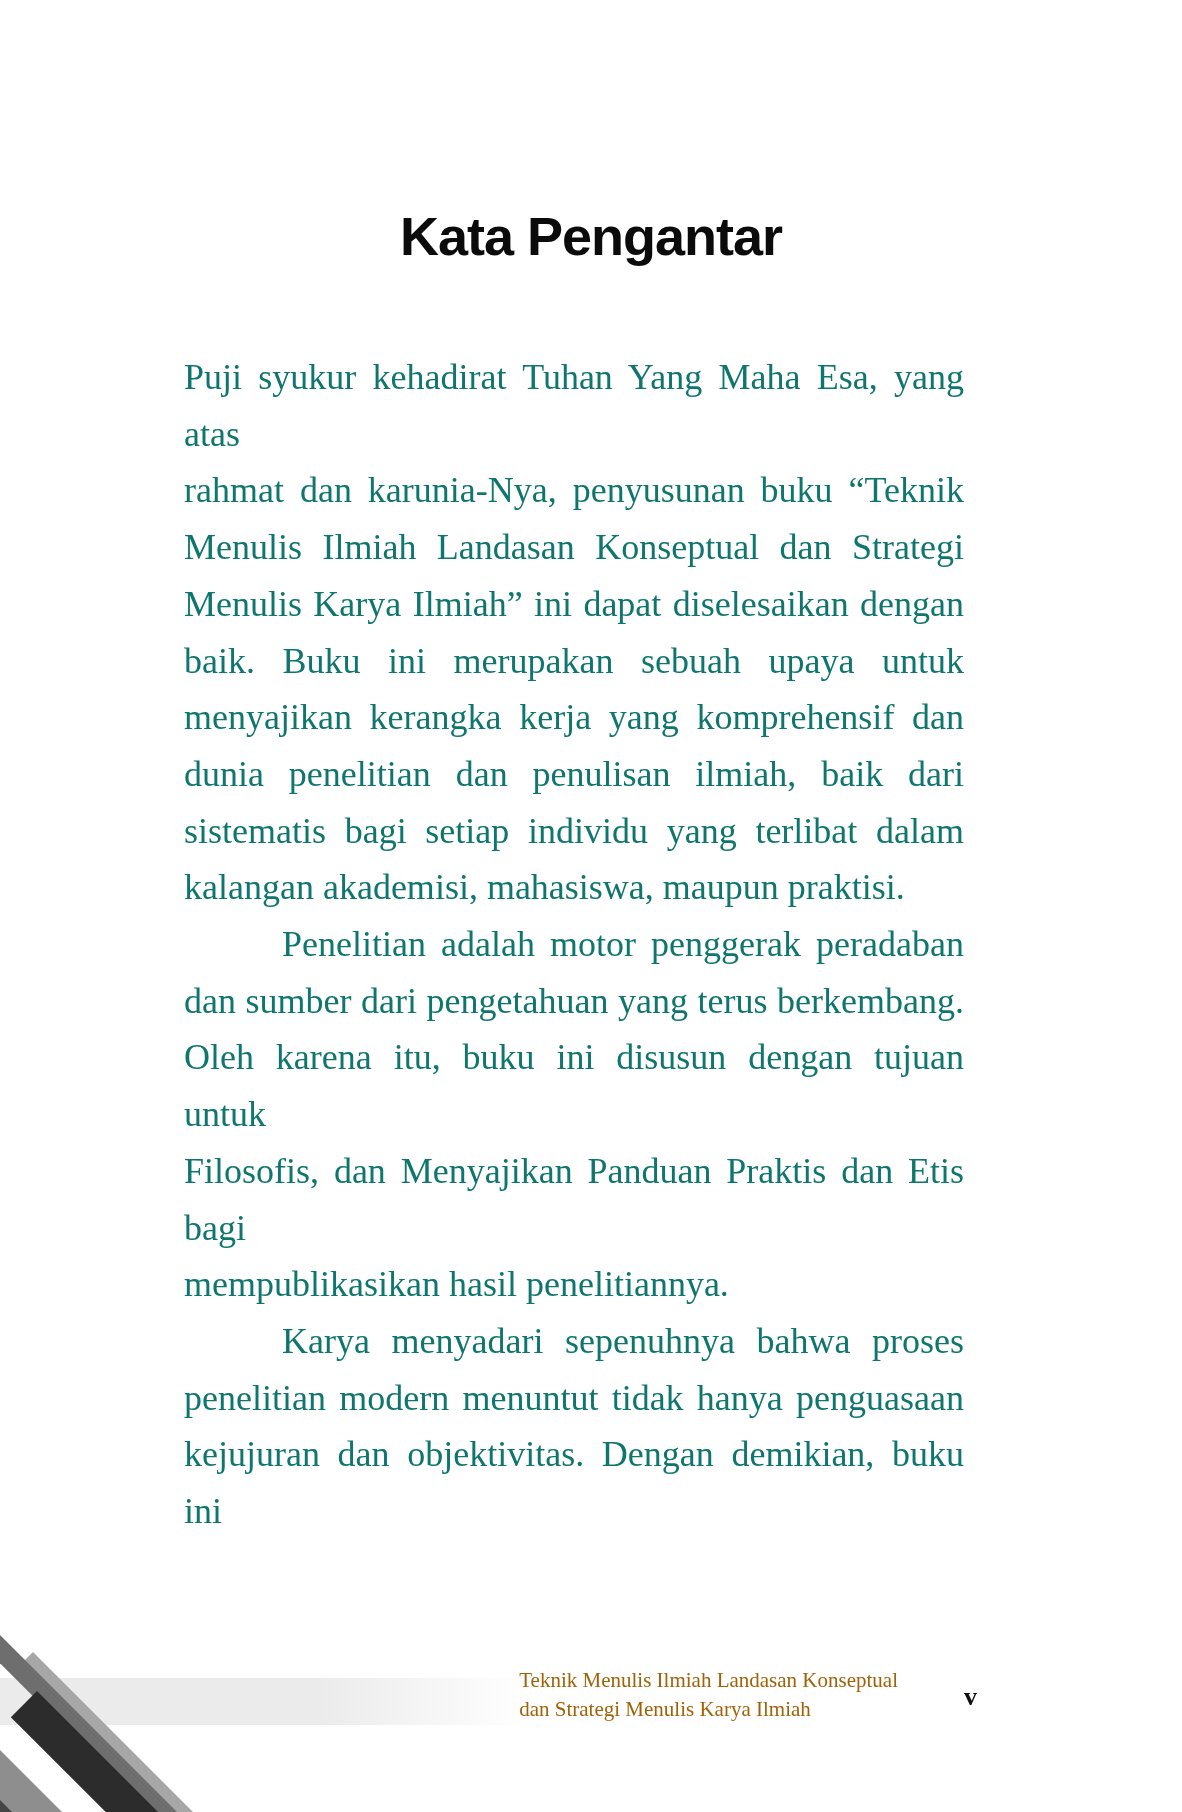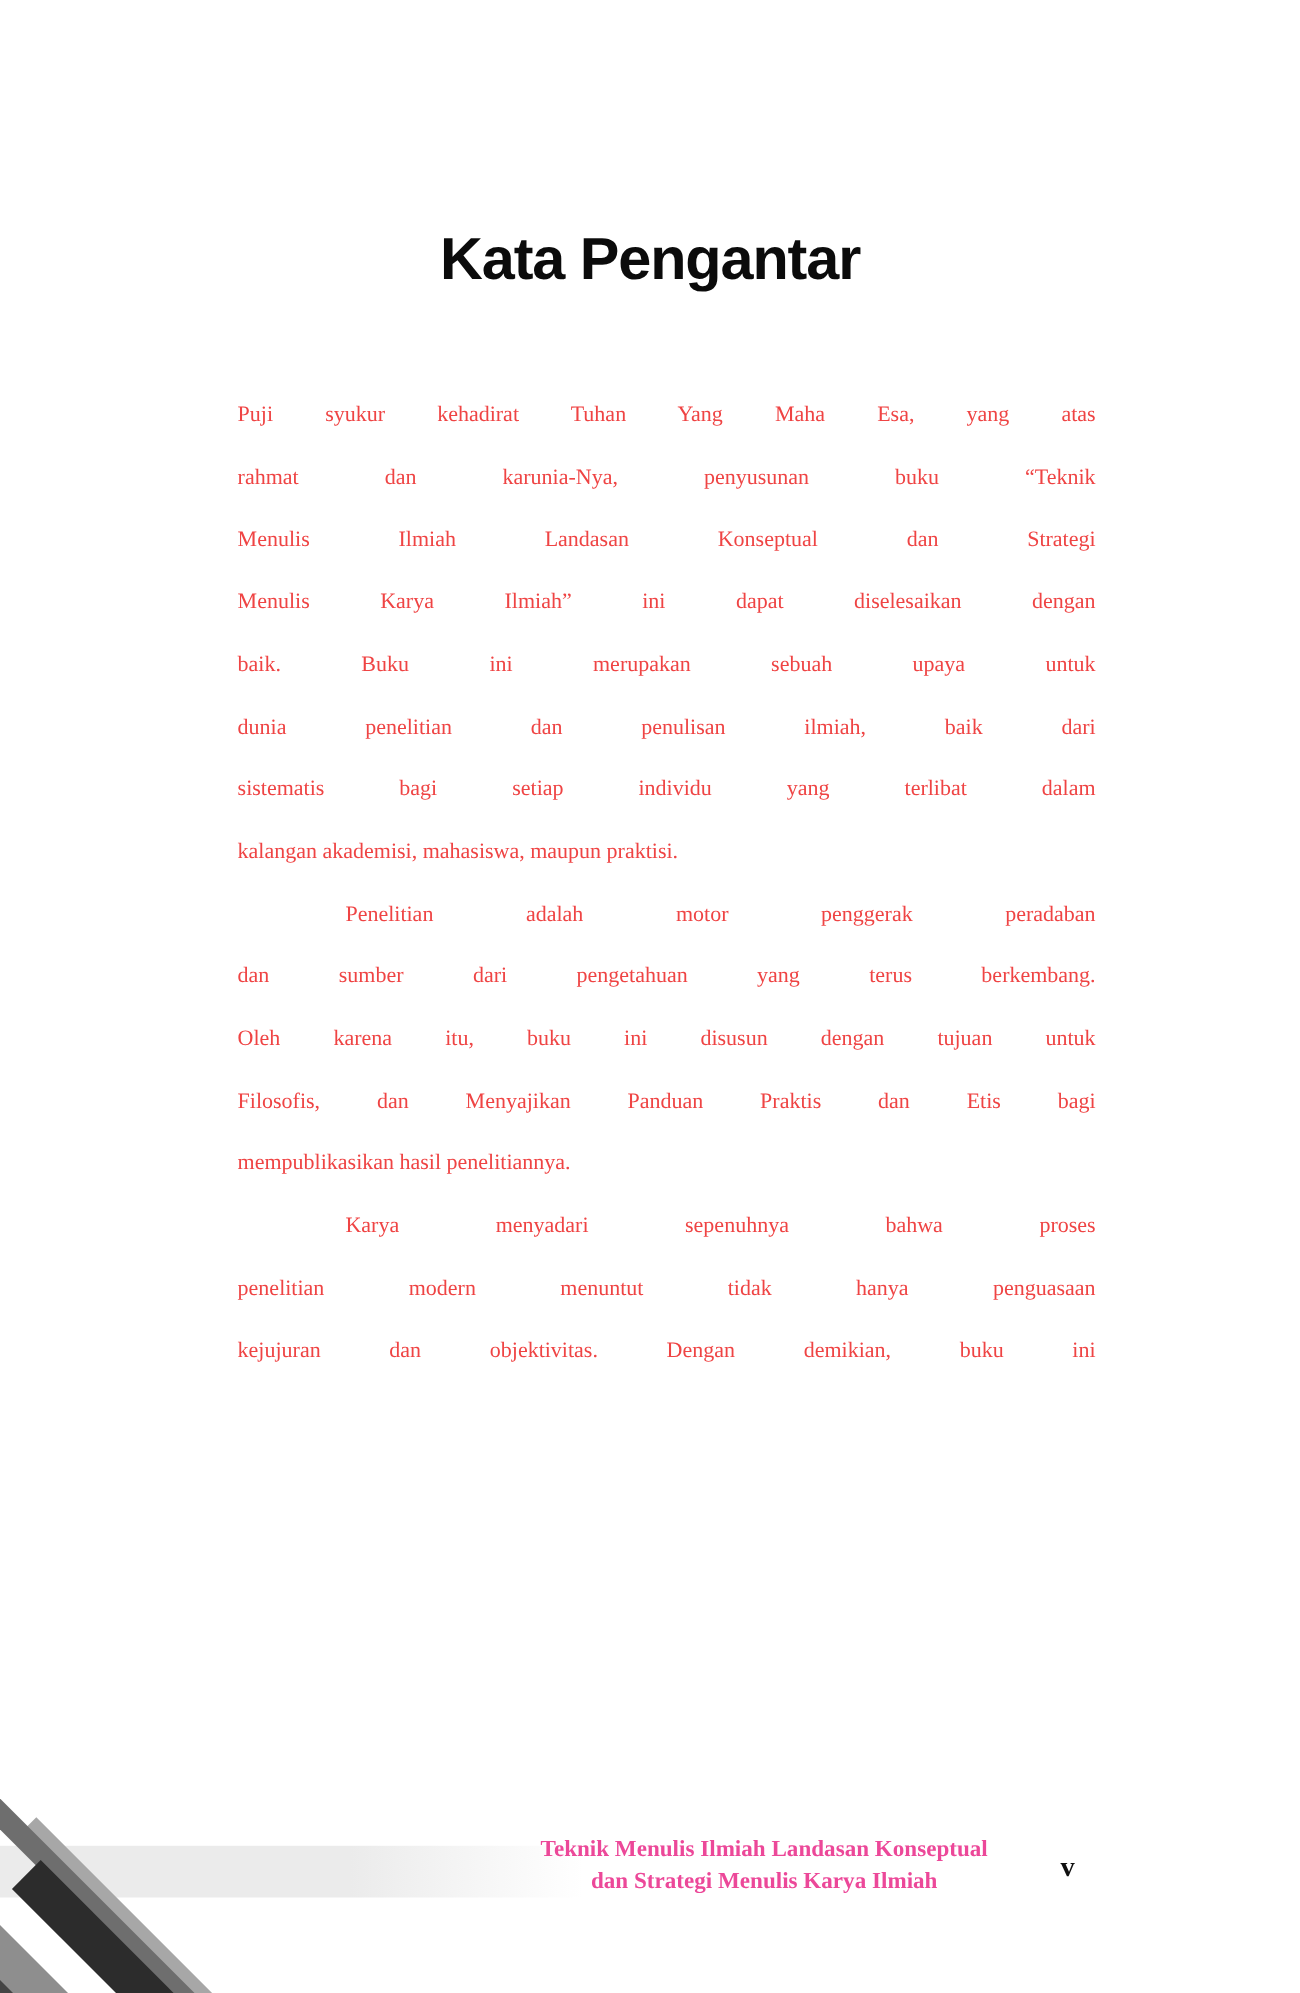--- a/index.html
+++ b/index.html
@@ -17,46 +17,45 @@
     text-align:center;
     font-family:"Liberation Sans", sans-serif;
     font-weight:700;
     font-size:54px;
     line-height:58px;
     letter-spacing:-1px;
     color:#0b0b0b;
   }
   .body-text{
     position:absolute;
-    left:216px;top:349px;
+    left:184px;top:349px;
     width:780px;
-    font-size:20px;
+    font-size:36px;
     line-height:56.7px;
-    color:#ef4444;
+    color:#0f766e;
     z-index:10;
   }
   .line{
     text-align:justify;
     text-align-last:justify;
     text-justify:inter-word;
   }
   .line.flush-last{ text-align-last:left; }
   .line.indent{ text-indent:98px; }
 
   
   .footer-text{
     position:absolute;
     top:1666px;
     right:284px;
-    text-align:center;
+    text-align:left;
     font-size:21px;
     line-height:28.7px;
-    color:#ec4899;
+    color:#a16207;
     z-index:10;
-    font-weight:bold;
   }
   .page-num{
     position:absolute;
     left:964px;top:1682px;
     font-size:26px;
     font-weight:700;
     color:#101010;
     z-index:10;
   }
 
@@ -85,20 +84,21 @@
 <div class="page">
 
   <div class="title">Kata Pengantar</div>
 
   <div class="body-text" id="bodyText">
       <div class="line">Puji syukur kehadirat Tuhan Yang Maha Esa, yang atas</div>
       <div class="line">rahmat dan karunia-Nya, penyusunan buku “Teknik</div>
       <div class="line">Menulis Ilmiah Landasan Konseptual dan Strategi</div>
       <div class="line">Menulis Karya Ilmiah” ini dapat diselesaikan dengan</div>
       <div class="line">baik. Buku ini merupakan sebuah upaya untuk</div>
+      <div class="line">menyajikan kerangka kerja yang komprehensif dan</div>
       <div class="line">dunia penelitian dan penulisan ilmiah, baik dari</div>
       <div class="line">sistematis bagi setiap individu yang terlibat dalam</div>
       <div class="line flush-last">kalangan akademisi, mahasiswa, maupun praktisi.</div>
       <div class="line indent">Penelitian adalah motor penggerak peradaban</div>
       <div class="line">dan sumber dari pengetahuan yang terus berkembang.</div>
       <div class="line">Oleh karena itu, buku ini disusun dengan tujuan untuk</div>
       <div class="line">Filosofis, dan Menyajikan Panduan Praktis dan Etis bagi</div>
       <div class="line flush-last">mempublikasikan hasil penelitiannya.</div>
       <div class="line indent">Karya menyadari sepenuhnya bahwa proses</div>
       <div class="line">penelitian modern menuntut tidak hanya penguasaan</div>

